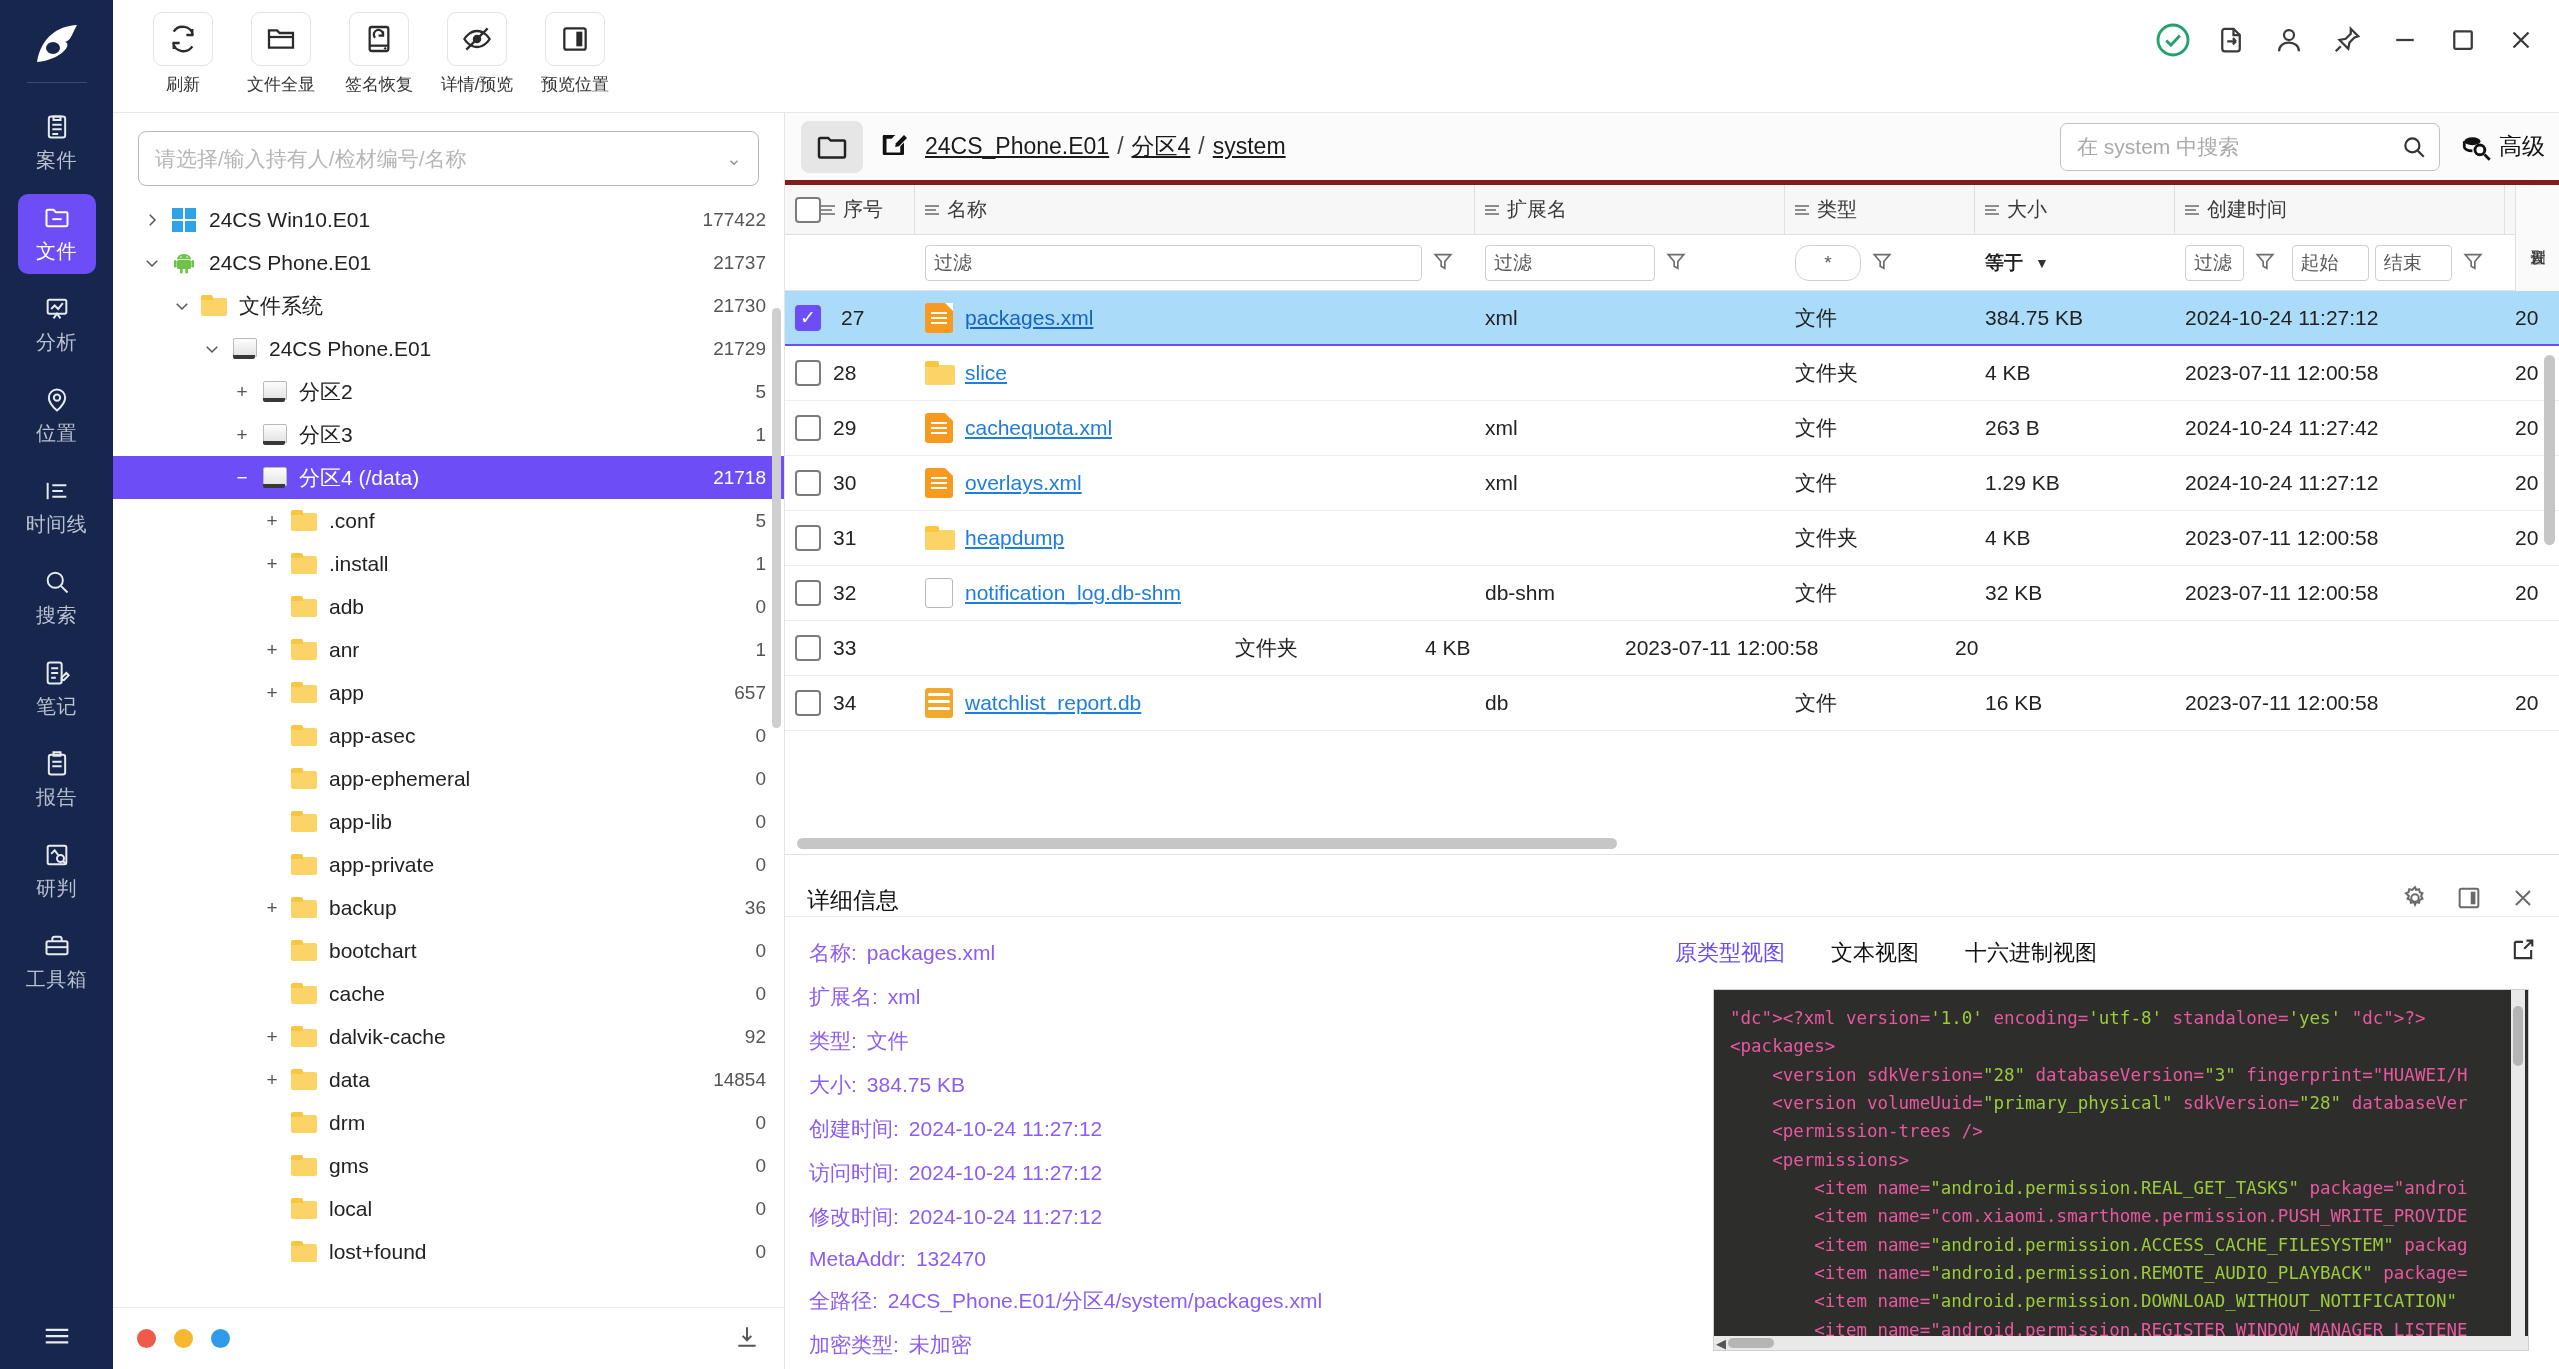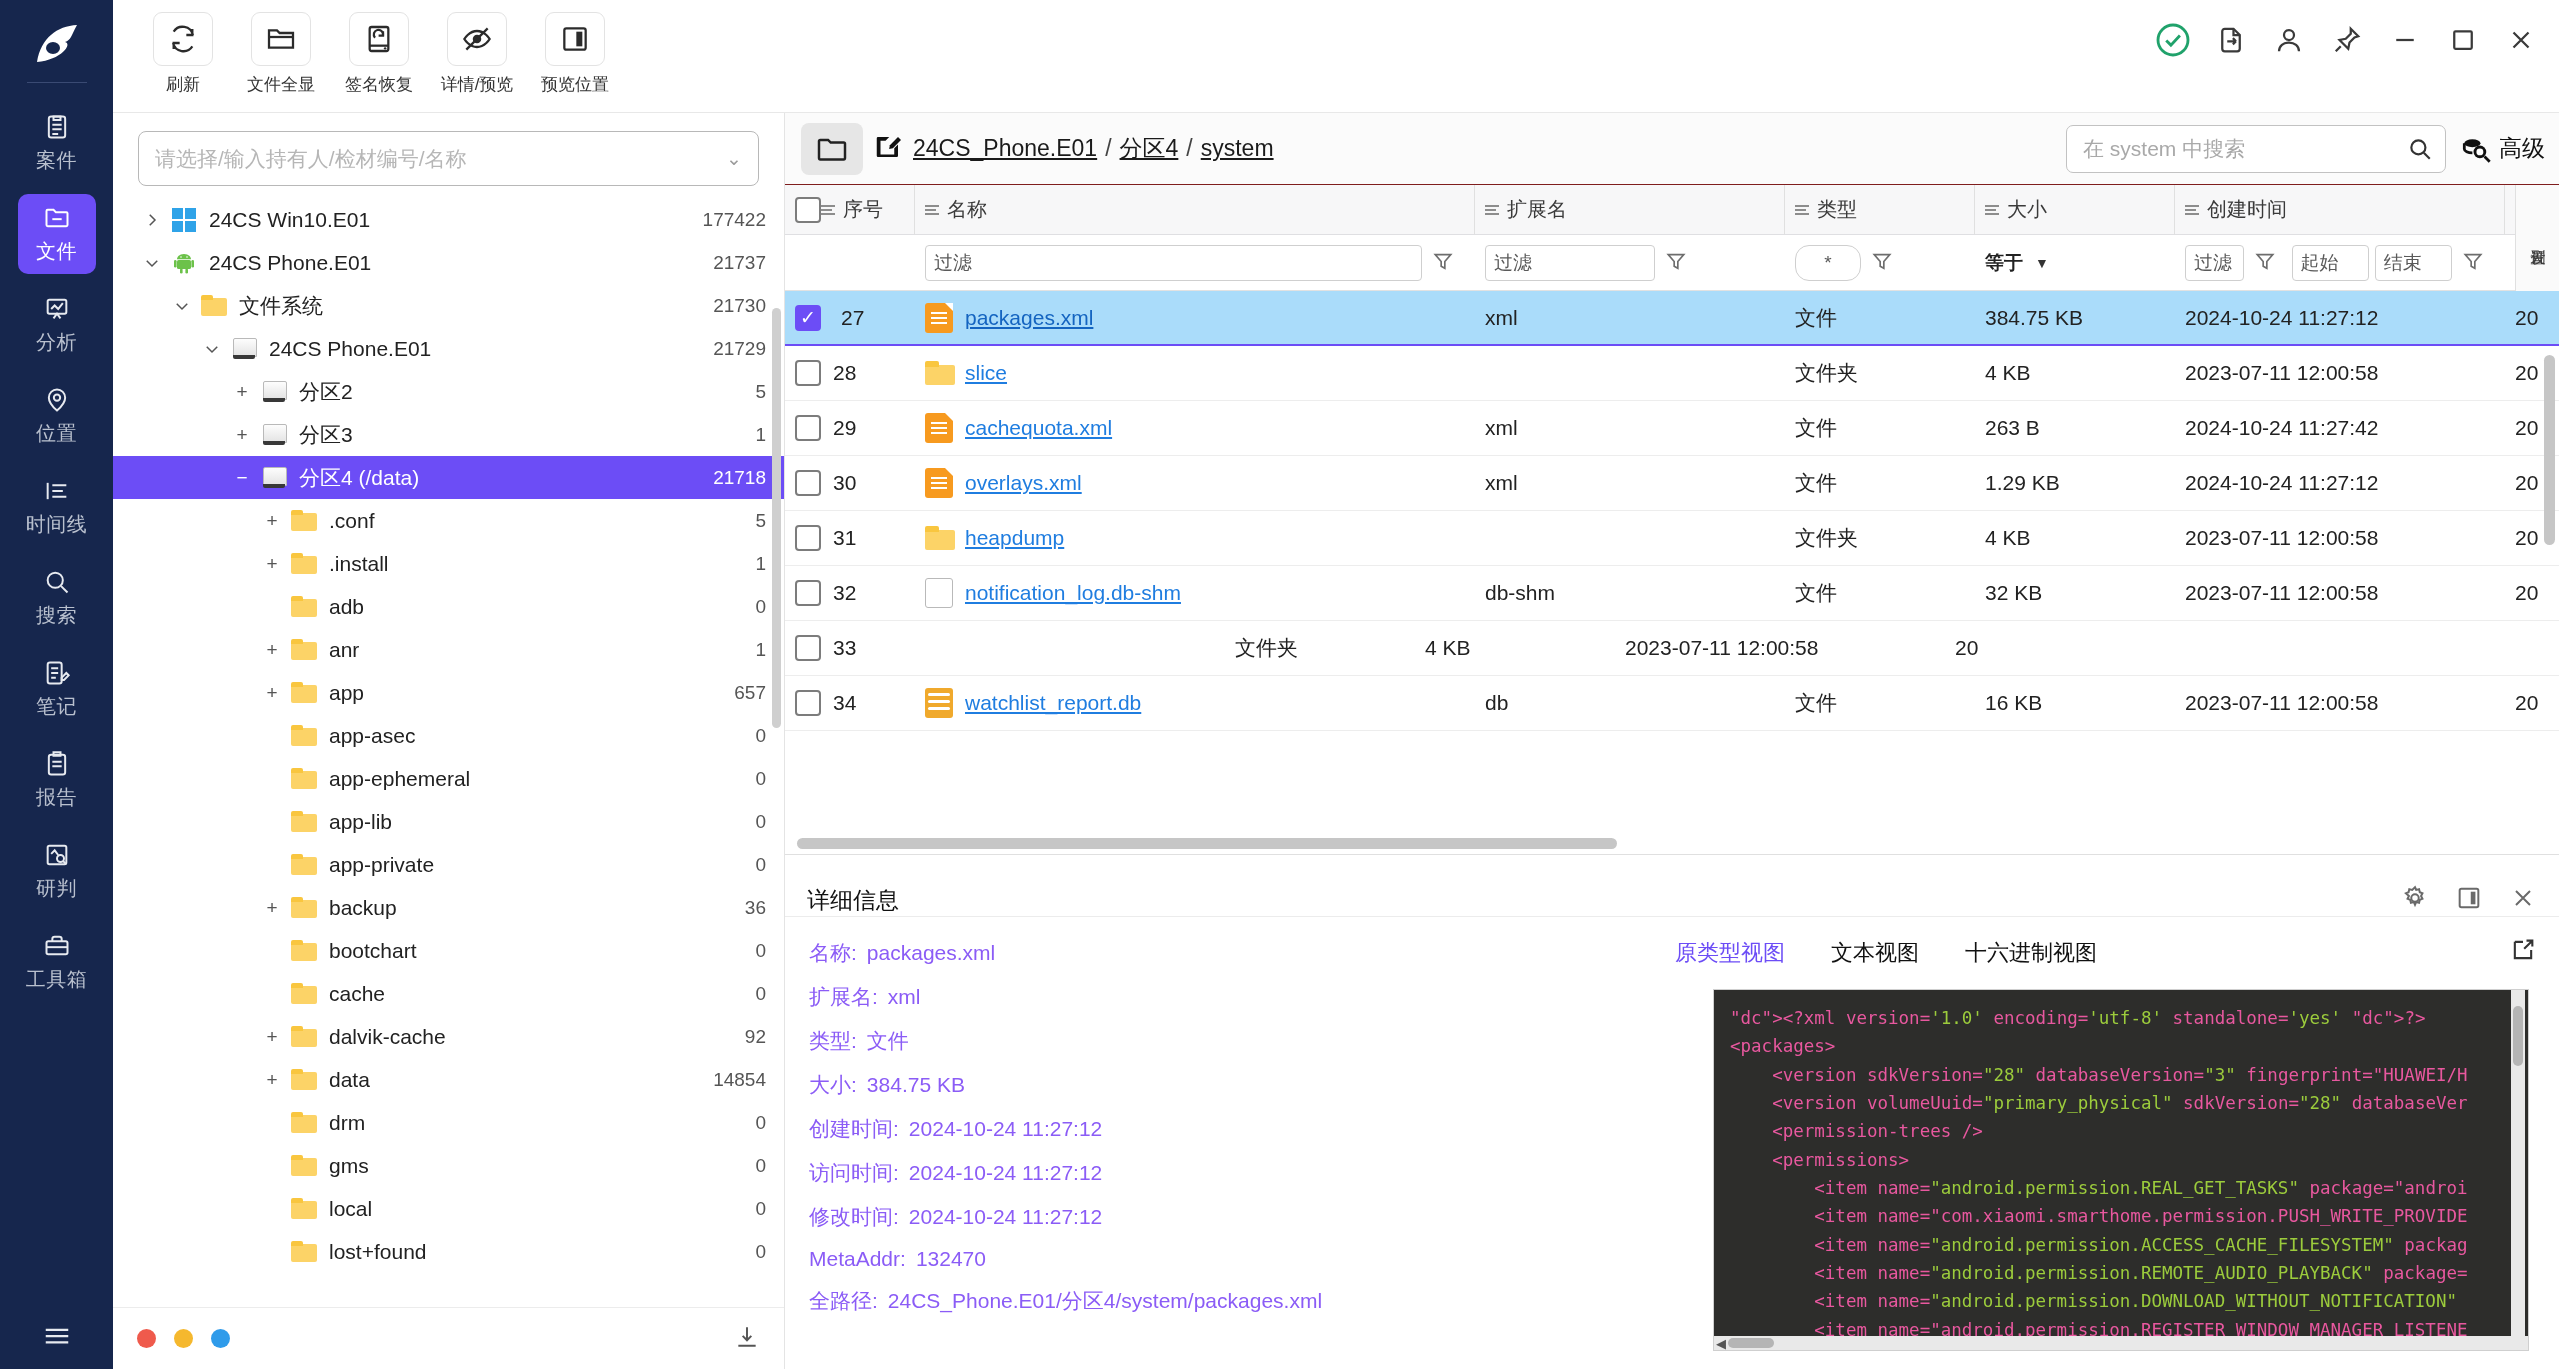--- a/index.html
+++ b/index.html
@@ -87,22 +87,22 @@
   .ico-android { width: 24px; height: 24px; }
   #tree-status { height: 62px; flex: 0 0 62px; display: flex; align-items: center; padding: 0 24px; gap: 18px;
                  border-top: 1px solid #ececec; }
   .dot { width: 19px; height: 19px; border-radius: 50%; }
   #tree-status .spacer { flex: 1; }
   #tree-status .exp svg { width: 26px; height: 26px; stroke: #555; fill:none; stroke-width: 1.8; }
   .tscrollbar { position: absolute; right: 3px; top: 110px; width: 9px; height: 420px; background: #cfcfcf; border-radius: 5px; }
 
   
   #main { flex: 1; display: flex; flex-direction: column; min-width: 0; background: #fff; }
-  #pathbar { height: 72px; flex: 0 0 72px; display: flex; align-items: center; gap: 10px;
-             padding: 0 14px 0 16px; background: #fbfbfb; border-bottom: 1px solid #7f1d1d; }
+  #pathbar { height: 72px; flex: 0 0 72px; display: flex; align-items: center; gap: 16px;
+             padding: 0 14px 0 16px; background: #fbfbfb; border-bottom: 5px solid #7f1d1d; }
   #pathbar .pb-folder { width: 62px; height: 52px; background: #e6e6e6; border-radius: 8px;
                         display:flex;align-items:center;justify-content:center; cursor: pointer; }
   #pathbar .pb-folder svg { width: 32px; height: 26px; stroke: #222; fill: none; stroke-width: 1.9; }
   #pathbar .pb-edit svg { width: 30px; height: 30px; stroke: #111; fill: none; stroke-width: 1.9; cursor:pointer; }
   #crumbs { display: flex; align-items: center; gap: 8px; font-size: 23px; color: #1b1b1b; }
   #crumbs .cr { text-decoration: underline; cursor: pointer; }
   #crumbs .sep { color: #444; text-decoration: none; }
   #pathbar .pb-spacer { flex: 1; }
   #srchbox { width: 380px; height: 48px; border: 1px solid #c2c2c2; border-radius: 7px;
              display: flex; align-items: center; padding: 0 12px 0 16px; background: #fff; }
@@ -971,20 +971,24 @@
                 <span class="dv">2024-10-24 11:27:12</span>
               </div>
               <div class="dline">
                 <span class="dk">MetaAddr:</span>
                 <span class="dv">132470</span>
               </div>
               <div class="dline">
                 <span class="dk">全路径:</span>
                 <span class="dv">24CS_Phone.E01/分区4/system/packages.xml</span>
               </div>
+              <div class="dline">
+                <span class="dk">加密类型:</span>
+                <span class="dv">未加密</span>
+              </div>
             </div>
           <div id="det-right">
             <div id="viewtabs">
                 <span class="vt active">原类型视图</span>
                 <span class="vt">文本视图</span>
                 <span class="vt">十六进制视图</span>
                 <span class="vt-spacer"></span>
                 <span class="popout"><svg viewBox="0 0 24 24" fill="none">
                     <path d="M5 5h7M5 5v14h14v-7"></path>
                     <path d="M13 11l7-7M15 4h5v5"></path>

